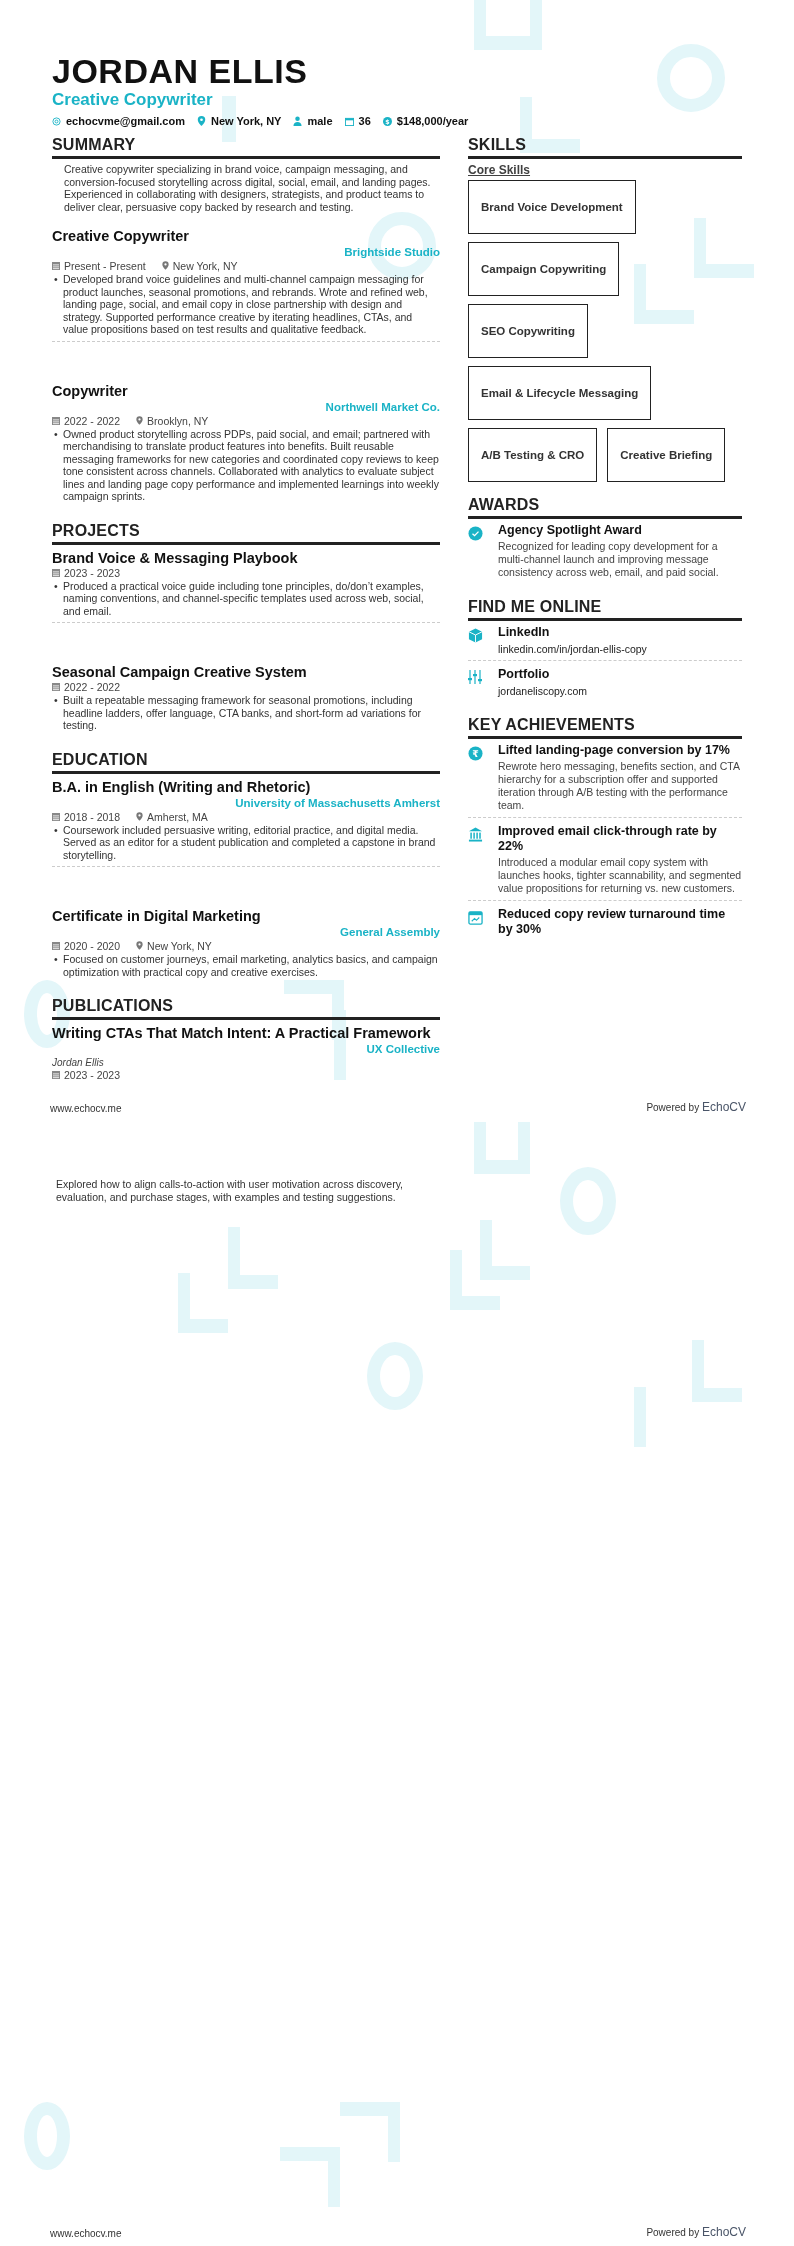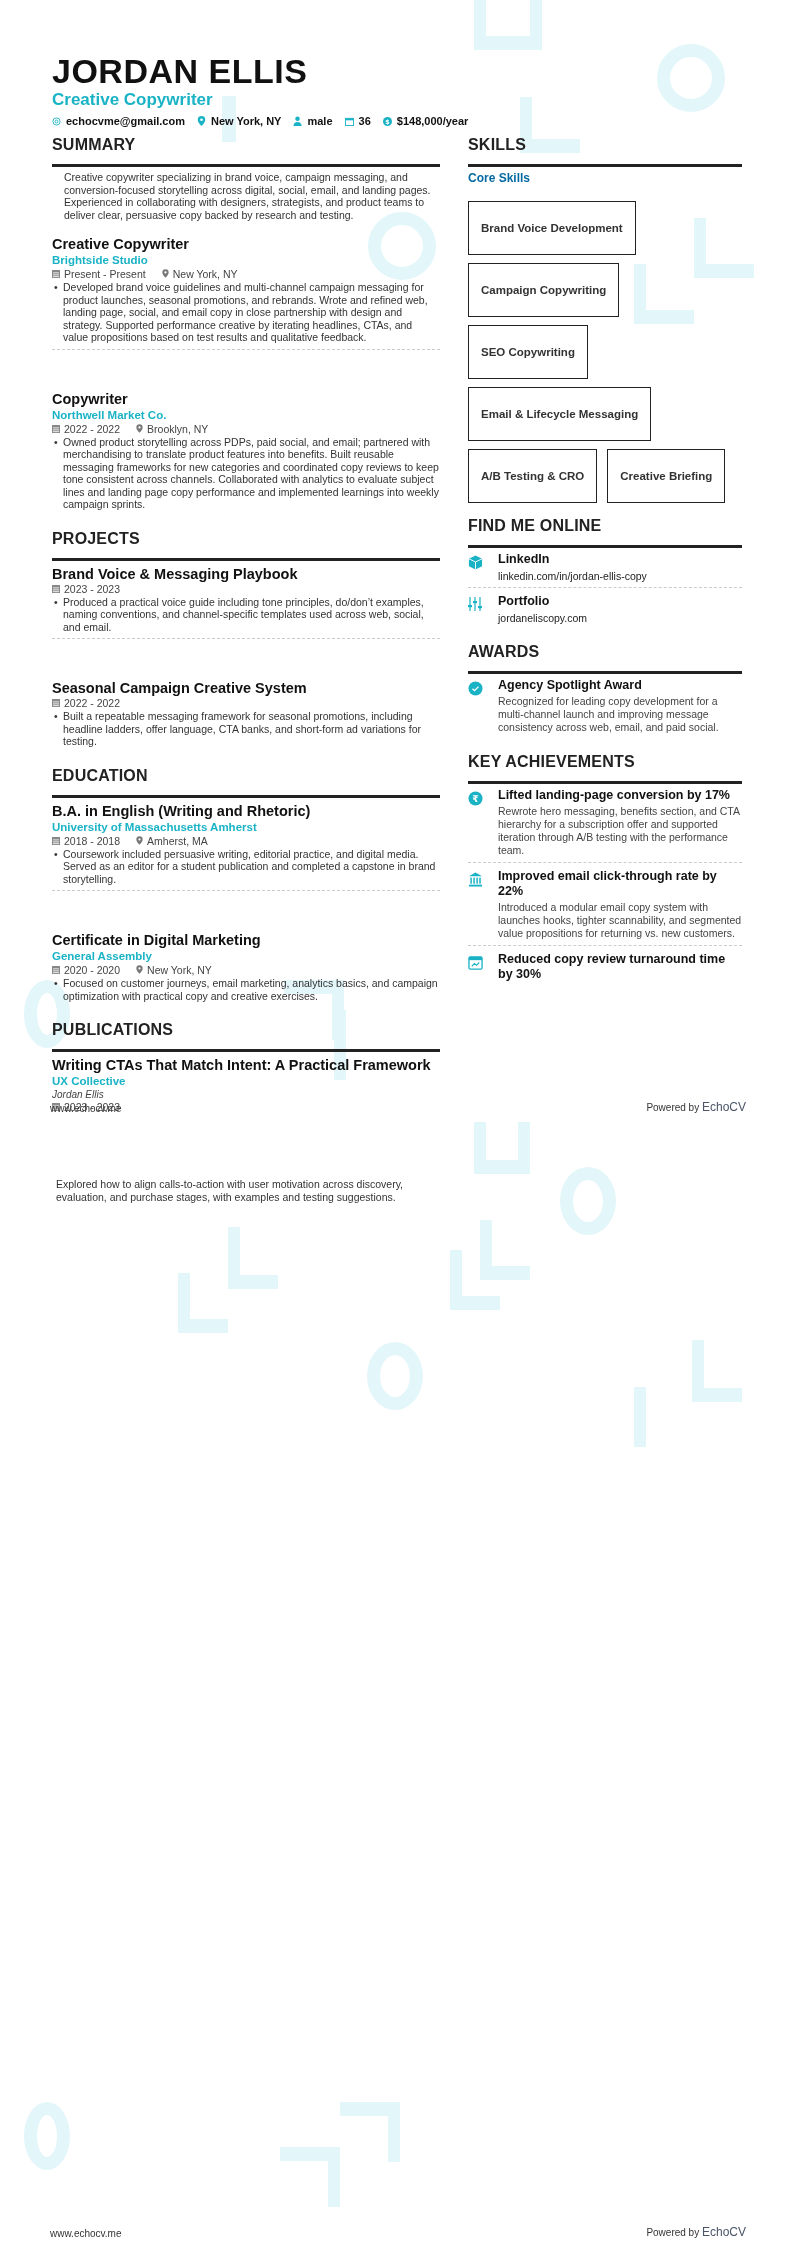--- a/index.html
+++ b/index.html
@@ -16,33 +16,33 @@
   .header { position: absolute; left: 52px; top: 52px; width: 700px; }
   .name { font-size: 34px; font-weight: bold; color: #111; letter-spacing: 0.5px; line-height: 38px; }
   .title { font-size: 17px; font-weight: bold; color: #1ab3c6; line-height: 20px; }
   .contacts { display: flex; align-items: center; gap: 12px; margin-top: 5px; font-size: 11px; font-weight: bold; color: #111; }
   .contact { display: flex; align-items: center; gap: 5px; }
   .ci { display: inline-flex; width: 9px; height: 9px; align-items: center; justify-content: center; }
 
   .col-left { position: absolute; left: 52px; top: 136px; width: 388px; }
   .col-right { position: absolute; left: 468px; top: 136px; width: 274px; }
   .section { margin-bottom: 14px; }
-  .sec-title { font-size: 16px; font-weight: bold; color: #222; padding-bottom: 10px; border-bottom: 3px solid #222; margin-bottom: 4px; letter-spacing: 0.2px; }
+  .sec-title { font-size: 16px; font-weight: bold; color: #222; padding-bottom: 2px; border-bottom: 3px solid #222; margin-bottom: 4px; letter-spacing: 0.2px; }
   .para { font-size: 10.5px; line-height: 12.5px; color: #333; margin-left: 12px; }
   .entry { padding-bottom: 5px; margin-bottom: 6px; border-bottom: 1px dashed #ccc; }
   .entry:last-child { border-bottom: none; margin-top: 40px; }
   .e-title { font-size: 14.5px; font-weight: bold; color: #111; line-height: 18px; }
-  .e-sub { font-size: 11.5px; font-weight: bold; color: #1ab3c6; line-height: 15px; }
+  .e-sub { font-size: 11.5px; font-weight: bold; color: #1ab3c6; line-height: 15px; text-align: right; }
   .e-meta { display: flex; gap: 16px; font-size: 10.5px; color: #444; line-height: 13px; }
   .meta-item { display: flex; align-items: center; gap: 4px; }
   .bullet { display: flex; font-size: 10.5px; line-height: 12.5px; color: #333; }
   .bullet .dot { width: 11px; flex-shrink: 0; padding-left: 2px; }
   .author { font-size: 10px; font-style: italic; color: #444; line-height: 12px; }
 
-  .skills-sub { font-size: 12px; font-weight: bold; color: #0369a1; margin-bottom: 16px; }
+  .skills-sub { font-size: 12px; font-weight: bold; color: #404040; margin-bottom: 3px; text-decoration: underline; }
   .chips { display: flex; flex-wrap: wrap; gap: 8px 10px; }
   .chip { border: 1.5px solid #222; padding: 20px 12px; font-size: 11.5px; font-weight: bold; color: #333; }
 
   .icon-item { display: flex; gap: 14px; padding-bottom: 5px; margin-bottom: 6px; border-bottom: 1px dashed #ccc; }
   .icon-item:last-child { border-bottom: none; }
   .icon-item .ic { width: 16px; flex-shrink: 0; padding-top: 3px; }
   .ii-title { font-size: 12.5px; font-weight: bold; color: #111; line-height: 15px; }
   .ii-body { font-size: 10.5px; line-height: 13px; color: #444; margin-top: 2px; }
   .ii-link { font-size: 10.5px; color: #222; margin-top: 3px; }
 
@@ -319,20 +319,34 @@
         <span class="chip">Brand Voice Development</span>
         <span class="chip" style="margin-right:100px;">Campaign Copywriting</span>
         <span class="chip" style="margin-right:150px;">SEO Copywriting</span>
         <span class="chip" style="margin-right:60px;">Email &amp; Lifecycle Messaging</span>
         <span class="chip">A/B Testing &amp; CRO</span>
         <span class="chip">Creative Briefing</span>
       </div>
     </div>
 
     <div class="section">
+      <div class="sec-title">AWARDS</div>
+      <div class="icon-item">
+        <span class="ic"><svg width="15" height="15" viewBox="0 0 16 16">
+              <circle cx="8" cy="8" r="7.5" fill="#1ab3c6"></circle>
+              <path d="M4.8 8.2l2.2 2.1 4.2-4.3" stroke="#fff" stroke-width="1.4" fill="none"></path>
+            </svg></span>
+        <div>
+          <div class="ii-title">Agency Spotlight Award</div>
+          <div class="ii-body">Recognized for leading copy development for a multi-channel launch and improving message consistency across web, email, and paid social.</div>
+        </div>
+      </div>
+    </div>
+
+    <div class="section">
       <div class="sec-title">FIND ME ONLINE</div>
       <div class="icon-item">
         <span class="ic"><svg width="15" height="15" viewBox="0 0 16 16">
               <path d="M8 0.5l7 3.5v8l-7 3.5-7-3.5v-8z" fill="#1ab3c6"></path>
               <path d="M1 4l7 3.5 7-3.5M8 7.5v8" stroke="#fff" stroke-width="1" fill="none"></path>
             </svg></span>
         <div>
           <div class="ii-title">LinkedIn</div>
           <div class="ii-link">linkedin.com/in/jordan-ellis-copy</div>
         </div>
@@ -351,34 +365,20 @@
               </g>
             </svg></span>
         <div>
           <div class="ii-title">Portfolio</div>
           <div class="ii-link">jordaneliscopy.com</div>
         </div>
       </div>
     </div>
 
     <div class="section">
-      <div class="sec-title">AWARDS</div>
-      <div class="icon-item">
-        <span class="ic"><svg width="15" height="15" viewBox="0 0 16 16">
-              <circle cx="8" cy="8" r="7.5" fill="#1ab3c6"></circle>
-              <path d="M4.8 8.2l2.2 2.1 4.2-4.3" stroke="#fff" stroke-width="1.4" fill="none"></path>
-            </svg></span>
-        <div>
-          <div class="ii-title">Agency Spotlight Award</div>
-          <div class="ii-body">Recognized for leading copy development for a multi-channel launch and improving message consistency across web, email, and paid social.</div>
-        </div>
-      </div>
-    </div>
-
-    <div class="section">
       <div class="sec-title">KEY ACHIEVEMENTS</div>
       <div class="icon-item">
         <span class="ic"><svg width="15" height="15" viewBox="0 0 16 16">
               <circle cx="8" cy="8" r="7.5" fill="#1ab3c6"></circle>
               <text x="8" y="11.5" font-size="10" text-anchor="middle" fill="#fff" font-family="DejaVu Sans, sans-serif" font-weight="bold">₹</text>
             </svg></span>
         <div>
           <div class="ii-title">Lifted landing-page conversion by 17%</div>
           <div class="ii-body">Rewrote hero messaging, benefits section, and CTA hierarchy for a subscription offer and supported iteration through A/B testing with the performance team.</div>
         </div>

